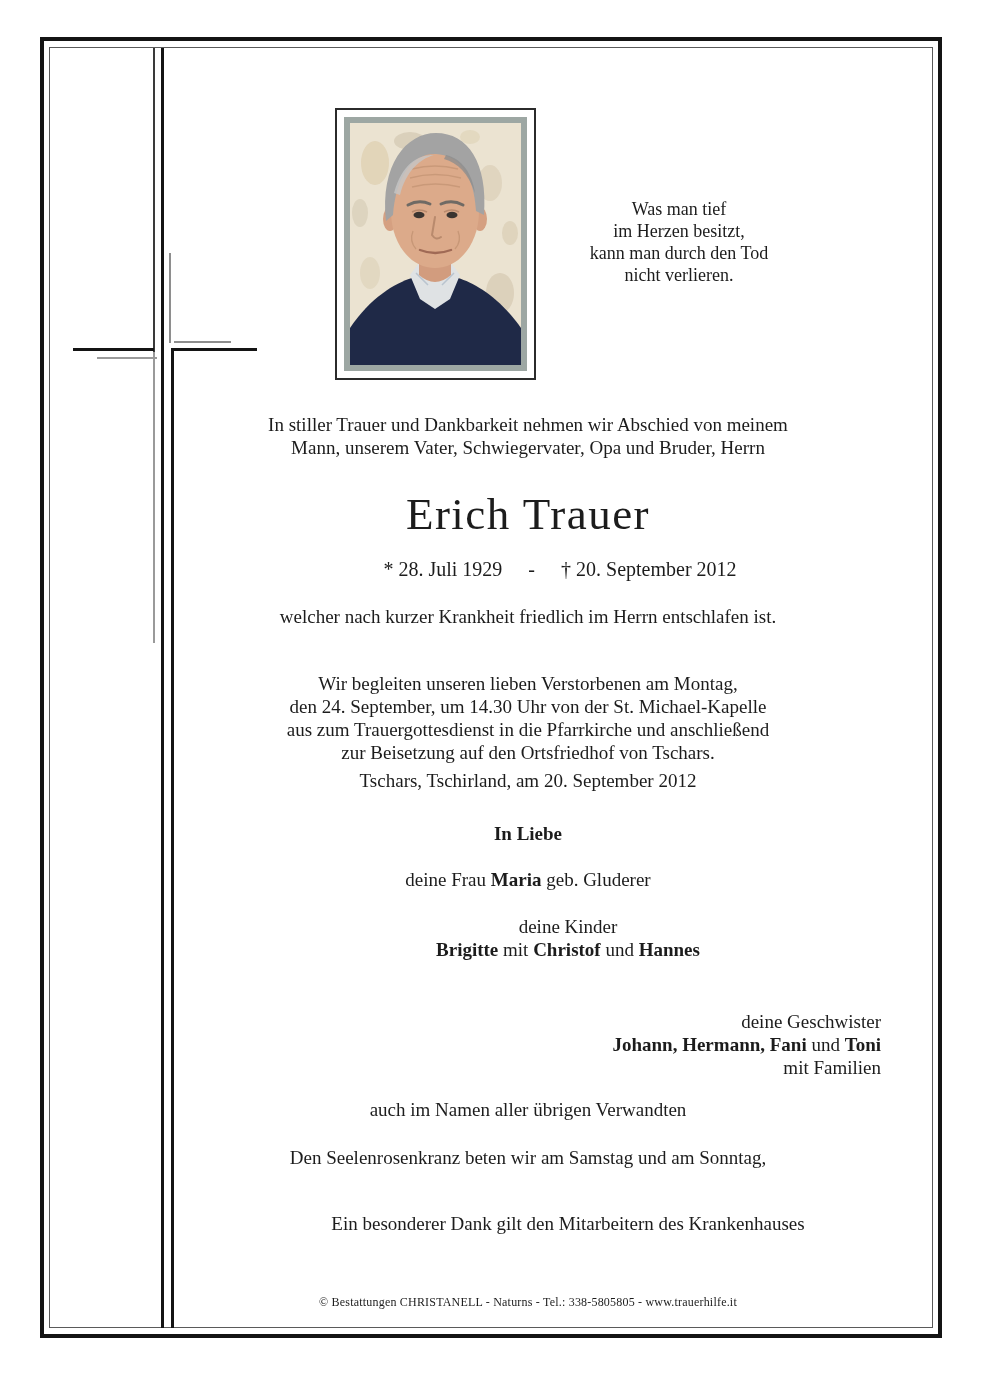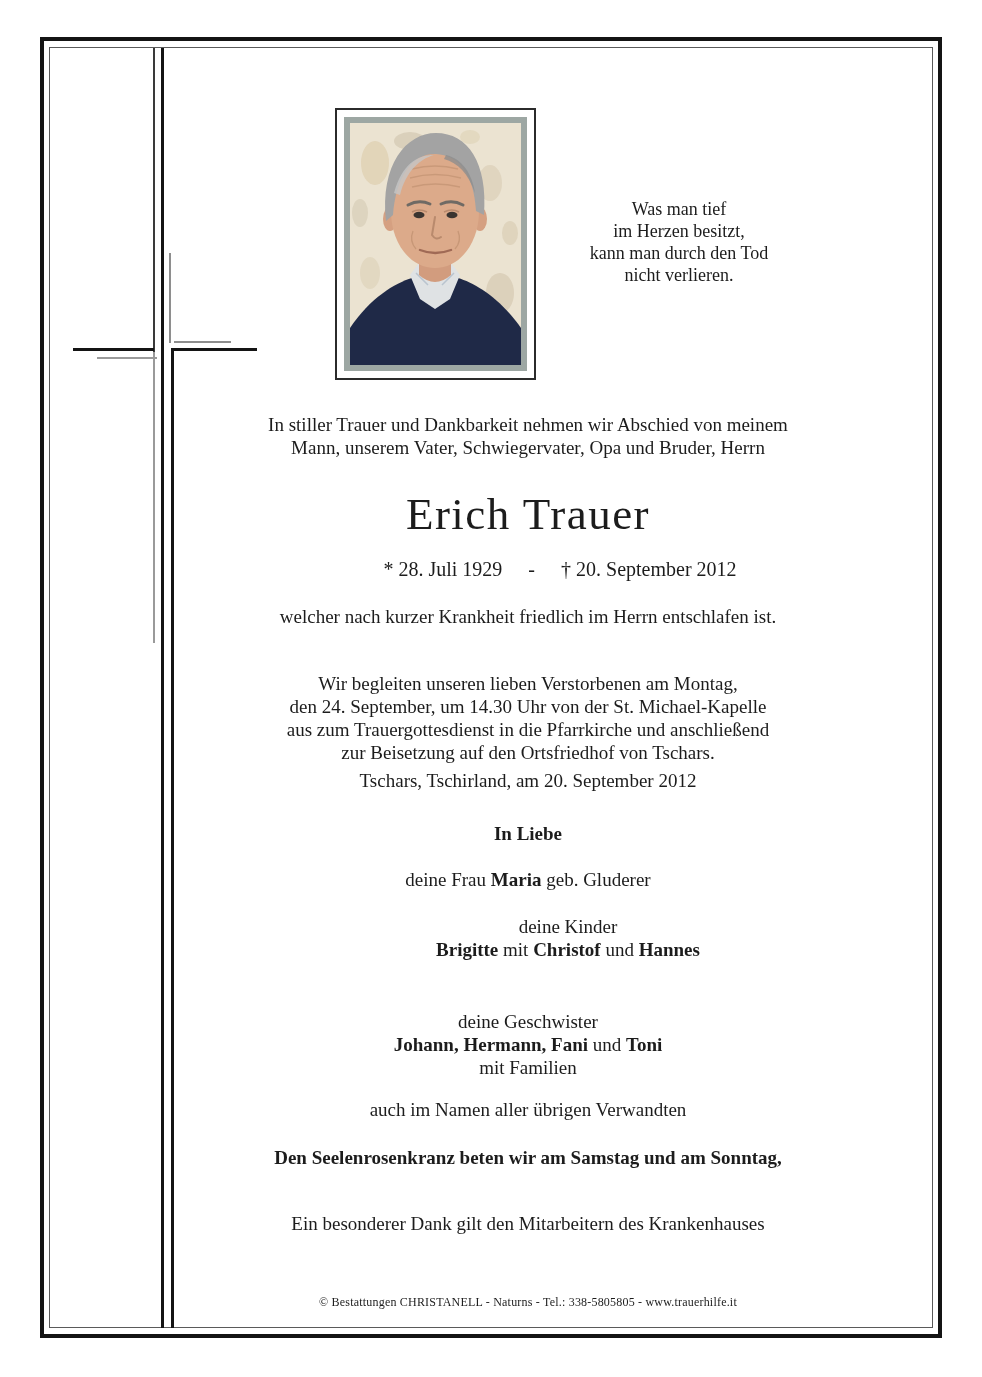--- a/index.html
+++ b/index.html
@@ -60,24 +60,24 @@
   #intro     { top: 413px; }
   #name      { top: 484px; font-size: 45px; line-height: 60px; letter-spacing: 1.5px; }
   #dates     { top: 558px; font-size: 20px; padding-left: 32px; }
   #dates .sep { display: inline-block; margin: 0 26px; }
   #passing   { top: 605px; }
   #funeral   { top: 672px; }
   #placedate { top: 769px; }
   #inliebe   { top: 822px; font-weight: bold; }
   #wife      { top: 868px; }
   #children  { top: 915px; padding-left: 40px; }
-  #siblings  { top: 1010px; }
+  #siblings  { top: 1010px; text-align: right; }
   #relatives { top: 1098px; }
-  #rosary    { top: 1146px; font-weight: bold; }
-  #thanks    { top: 1212px; }
+  #rosary    { top: 1146px; }
+  #thanks    { top: 1212px; padding-left: 40px; }
   #credit    { top: 1291px; font-size: 12px; letter-spacing: 0.2px; }
 </style>
 </head>
 <body>
 
 <div class="page">
 
   <div class="frame-outer"></div>
   <div class="frame-inner"></div>
 

